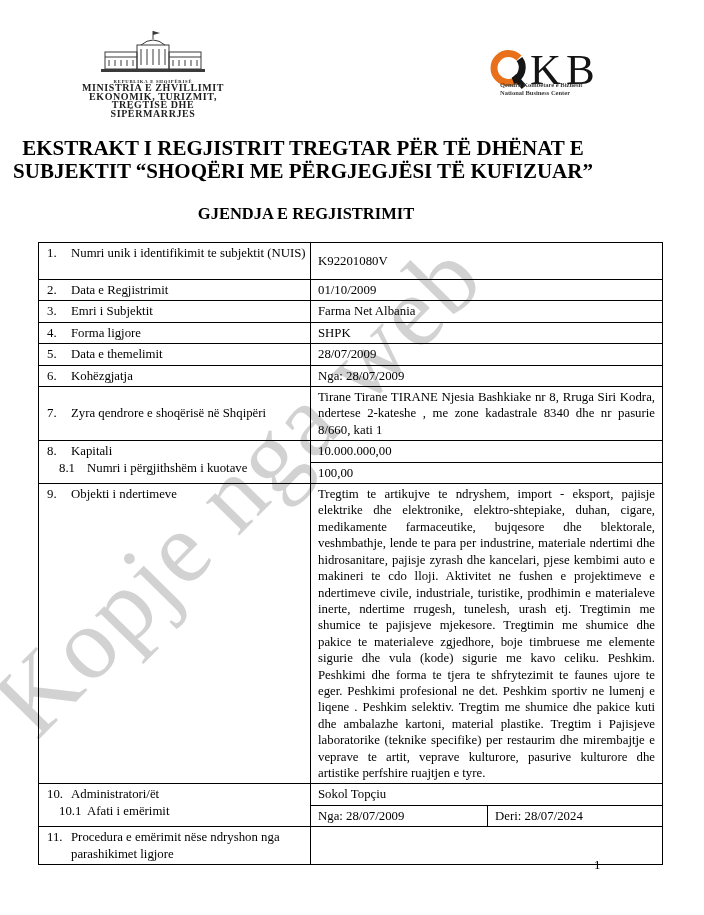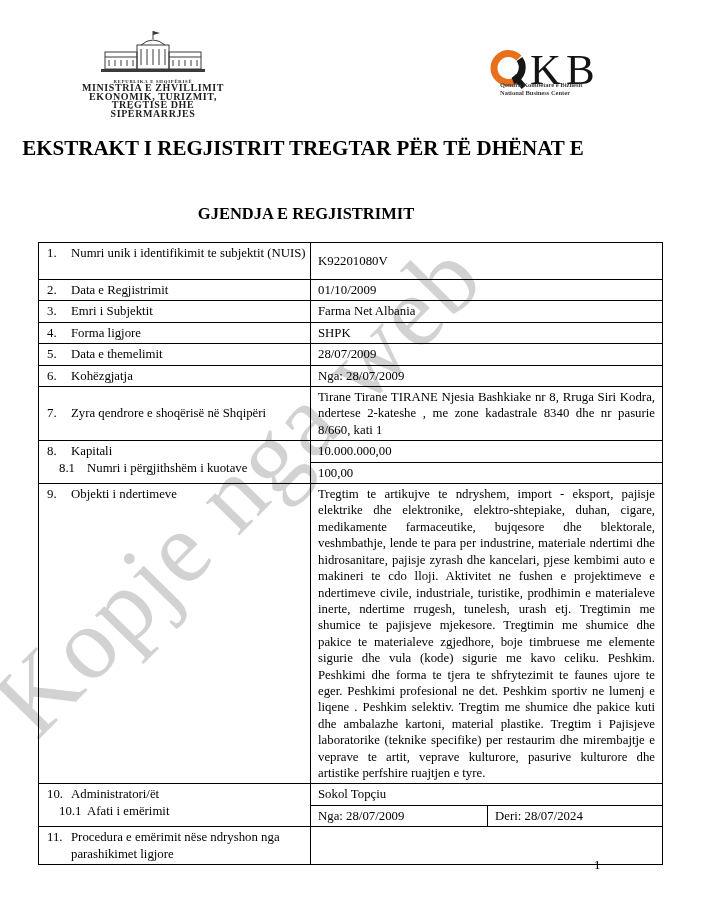--- a/index.html
+++ b/index.html
@@ -106,20 +106,21 @@
       <span class="qkb-letters">KB</span>
     </div>
     <div class="qkb-captions">
       <div class="qkb-cap1">Qendra Kombëtare e Biznesit</div>
       <div class="qkb-cap2">National Business Center</div>
     </div>
   </div>
 
   <div class="doc-title">
     <div>EKSTRAKT I REGJISTRIT TREGTAR PËR TË DHËNAT E</div>
+    <div>SUBJEKTIT “SHOQËRI ME PËRGJEGJËSI TË KUFIZUAR”</div>
   </div>
   <div class="doc-subtitle">GJENDJA E REGJISTRIMIT</div>
 
   <table class="registry">
     <colgroup>
         <col style="width:272px">
         <col style="width:177px">
         <col style="width:175px">
       </colgroup>
     <tbody>

